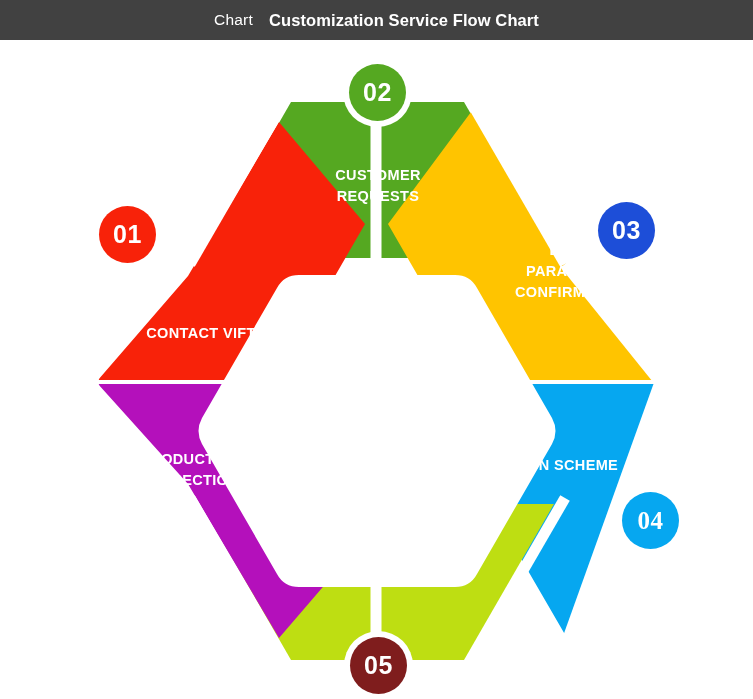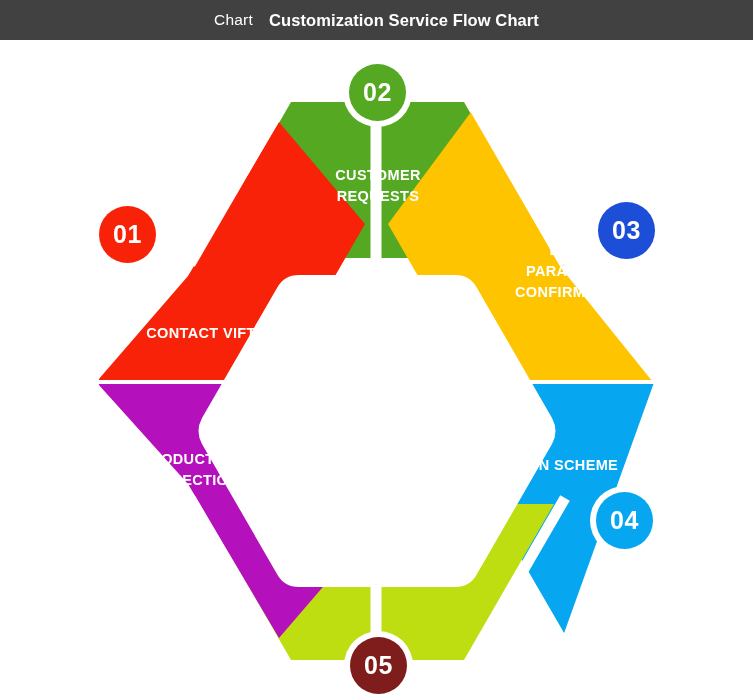--- a/index.html
+++ b/index.html
@@ -98,21 +98,21 @@
     align-items: center;
     justify-content: center;
     color: #ffffff;
     font-size: 25px;
     font-weight: 700;
     letter-spacing: .5px;
   }
   #badge-01 { left: 93px;  top: 160px; }
   #badge-02 { left: 343px; top: 18px;  }
   #badge-03 { left: 592px; top: 156px; }
-  #badge-04 { left: 590px; top: 446px; }
+  #badge-04 { left: 616px; top: 446px; font-family: Liberation Serif, serif; }
   #badge-05 { left: 344px; top: 591px; }
   #badge-06 { left: 94px;  top: 447px; }
 </style>
 </head>
 <body>
 
 <div id="page">
 
   <div id="header-bar">
     <span id="brand-name">Chart</span>

